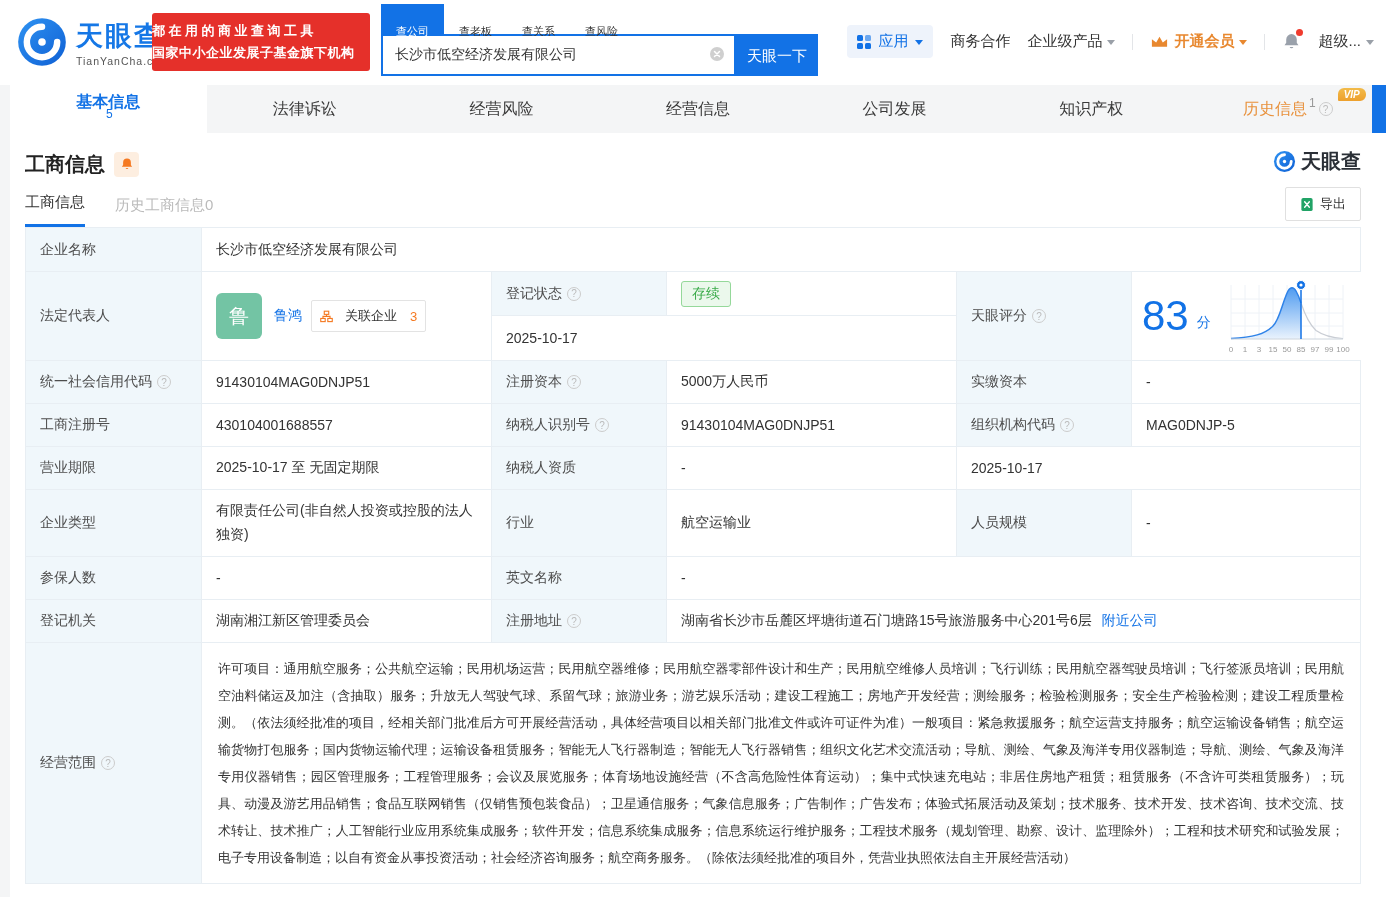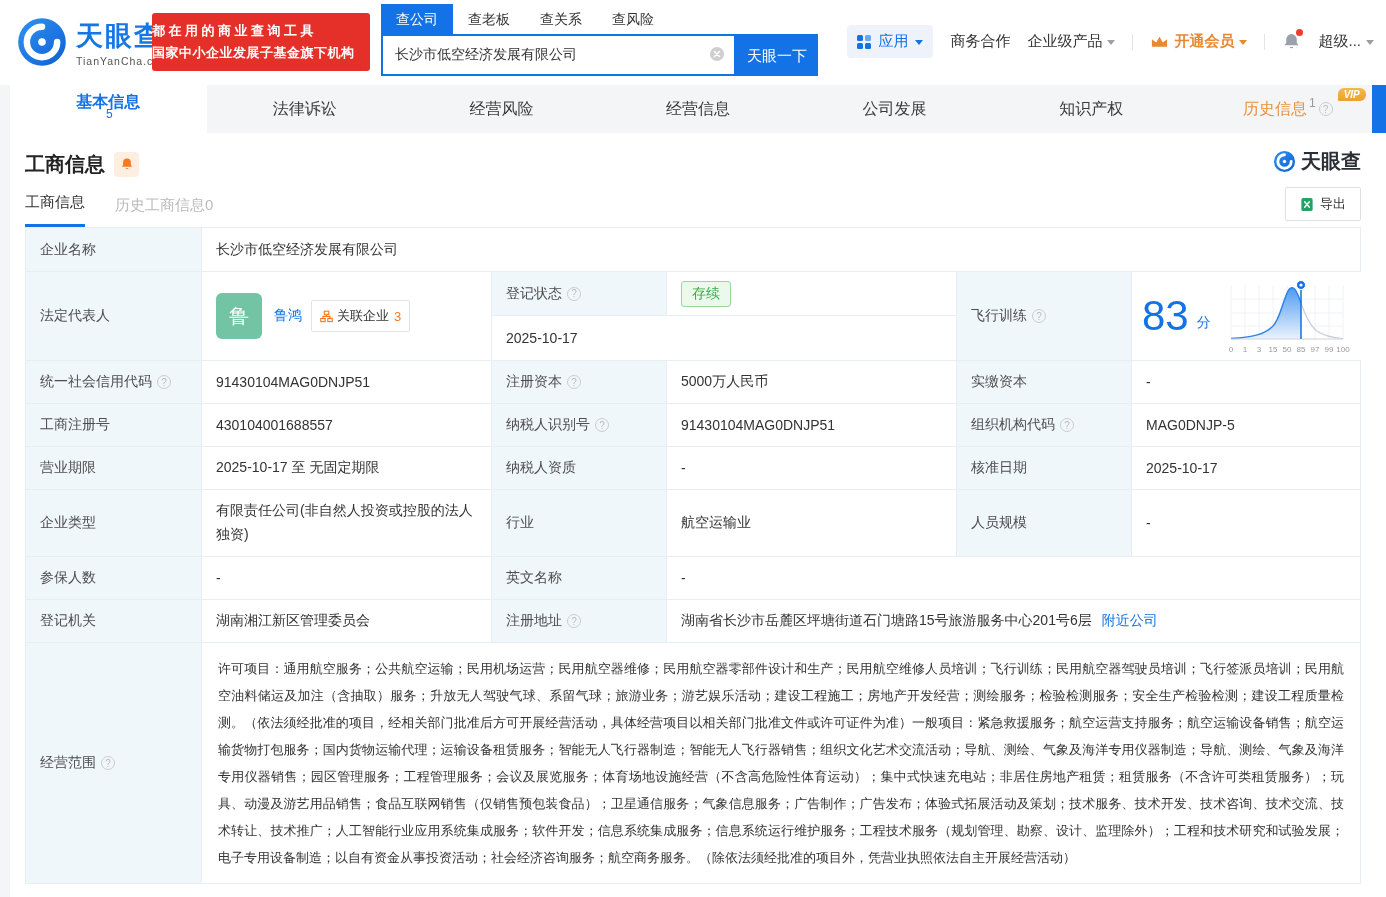--- a/index.html
+++ b/index.html
@@ -12,21 +12,21 @@
   .logo-cn { font-size:27px; font-weight:bold; color:#1577e6; letter-spacing:2px; }
   .logo-en { font-size:10.5px; color:#555; letter-spacing:1px; margin-top:1px; }
   .promo { position:absolute; left:152px; top:13px; width:218px; height:58px; background:#e5302a;
     color:#fff; font-size:13px; font-weight:bold; border-radius:3px; padding:9px 0;
     display:flex; flex-direction:column; justify-content:space-between; }
   .promo div:first-child { letter-spacing:3.5px; }
   .promo div:last-child { letter-spacing:0.5px; }
 
   .search-area { position:absolute; left:381px; top:4px; width:437px; }
   .search-tabs { display:flex; }
-  .stab { padding:0 15px; height:30px; line-height:30px; font-size:14px; color:#333; cursor:pointer; }
+  .stab { padding:12px 15px; height:30px; line-height:30px; font-size:11px; color:#333; cursor:pointer; }
   .stab.active { background:#1272e6; color:#fff; }
   .search-bar { display:flex; }
   .search-box { position:relative; flex:1; border:2px solid #1272e6; background:#fff; height:40px; }
   .search-box input { width:100%; height:100%; border:none; outline:none; font-size:14px;
     padding:0 32px 0 12px; color:#333; font-family:inherit; }
   .clear-ic { position:absolute; right:9px; top:10px; cursor:pointer; line-height:0; }
   .search-btn { width:82px; height:40px; background:#1272e6; color:#fff; border:none; font-size:15px;
     cursor:pointer; font-family:inherit; }
 
   .top-nav { position:absolute; right:12px; top:25px; display:flex; align-items:center; gap:17px; font-size:15px; }
@@ -88,21 +88,21 @@
   .span3 { grid-column:span 3; }
   .h44 > div { min-height:43px; }
   .h42 > div { min-height:42px; }
   .h66 > div { min-height:66px; }
   .r2 { grid-template-rows:44px 44px; }
   .rspan2 { grid-row:span 2; }
   .bline { border-bottom:1px solid #e8eef3; }
   .avatar { width:46px; height:46px; border-radius:6px; background:#73c4a4; color:#fff; font-size:20px;
     display:flex; align-items:center; justify-content:center; flex:none; }
   .rep-link { color:#1272e6; margin:0 9px 0 12px; cursor:pointer; }
-  .rel-badge { display:flex; align-items:center; gap:4px; border:1px solid #e3e3e3; border-radius:2px;
+  .rel-badge { display:flex; align-items:center; gap:12px; border:1px solid #e3e3e3; border-radius:2px;
     height:32px; padding:0 8px; font-size:13px; cursor:pointer; }
   .rel-badge b { color:#f57921; font-weight:normal; margin-left:1px; }
   .status-badge { background:#ebf8ec; border:1px solid #95d89a; color:#3bab4a; border-radius:3px;
     padding:3px 10px; font-size:14px; }
   .addr-link { color:#1272e6; margin-left:10px; cursor:pointer; white-space:nowrap; }
   .score-val { display:flex; align-items:center; gap:8px; padding:0 6px 0 10px; }
   .score-num { font-size:42px; font-weight:normal; color:#1272e6; line-height:1; }
   .score-unit { font-size:14px; color:#1272e6; align-self:center; margin-top:14px; }
   .scope-lbl { align-items:center; }
   .scope-val { display:block; padding:12px 16px; font-size:13px; line-height:27px; text-align:justify; color:#333; }
@@ -279,21 +279,21 @@
         </span>
       </div>
       <div class="lbl bline">
         <span>登记状态</span>
         <span class="help">?</span>
       </div>
       <div class="val bline">
         <span class="status-badge">存续</span>
       </div>
       <div class="lbl rspan2">
-        <span>飞行训练</span>
+        <span>天眼评分</span>
         <span class="help">?</span>
       </div>
       <div class="val rspan2 score-val">
         <span class="score-num">83</span>
         <span class="score-unit">分</span>
         <svg width="136" height="82" viewBox="0 0 132 82">
           <defs>
               <linearGradient id="bellFill" x1="0" y1="0" x2="0" y2="1">
             <stop offset="0" stop-color="#4f9bf0"></stop>
                 <stop offset="1" stop-color="#eaf3fd"></stop>
@@ -364,21 +364,20 @@
           <span class="help">?</span>
       </div>
       <div class="val">MAG0DNJP-5</div>
     </div>
 
     <div class="trow h42">
       <div class="lbl">营业期限</div>
       <div class="val">2025-10-17 至 无固定期限</div>
       <div class="lbl">纳税人资质</div>
       <div class="val">-</div>
-      <div class="lbl">核准日期</div>
       <div class="val">2025-10-17</div>
     </div>
 
     <div class="trow h66">
       <div class="lbl">企业类型</div>
       <div class="val" style="line-height:1.7;">有限责任公司(非自然人投资或控股的法人独资)</div>
       <div class="lbl">行业</div>
       <div class="val">航空运输业</div>
       <div class="lbl">人员规模</div>
       <div class="val">-</div>

